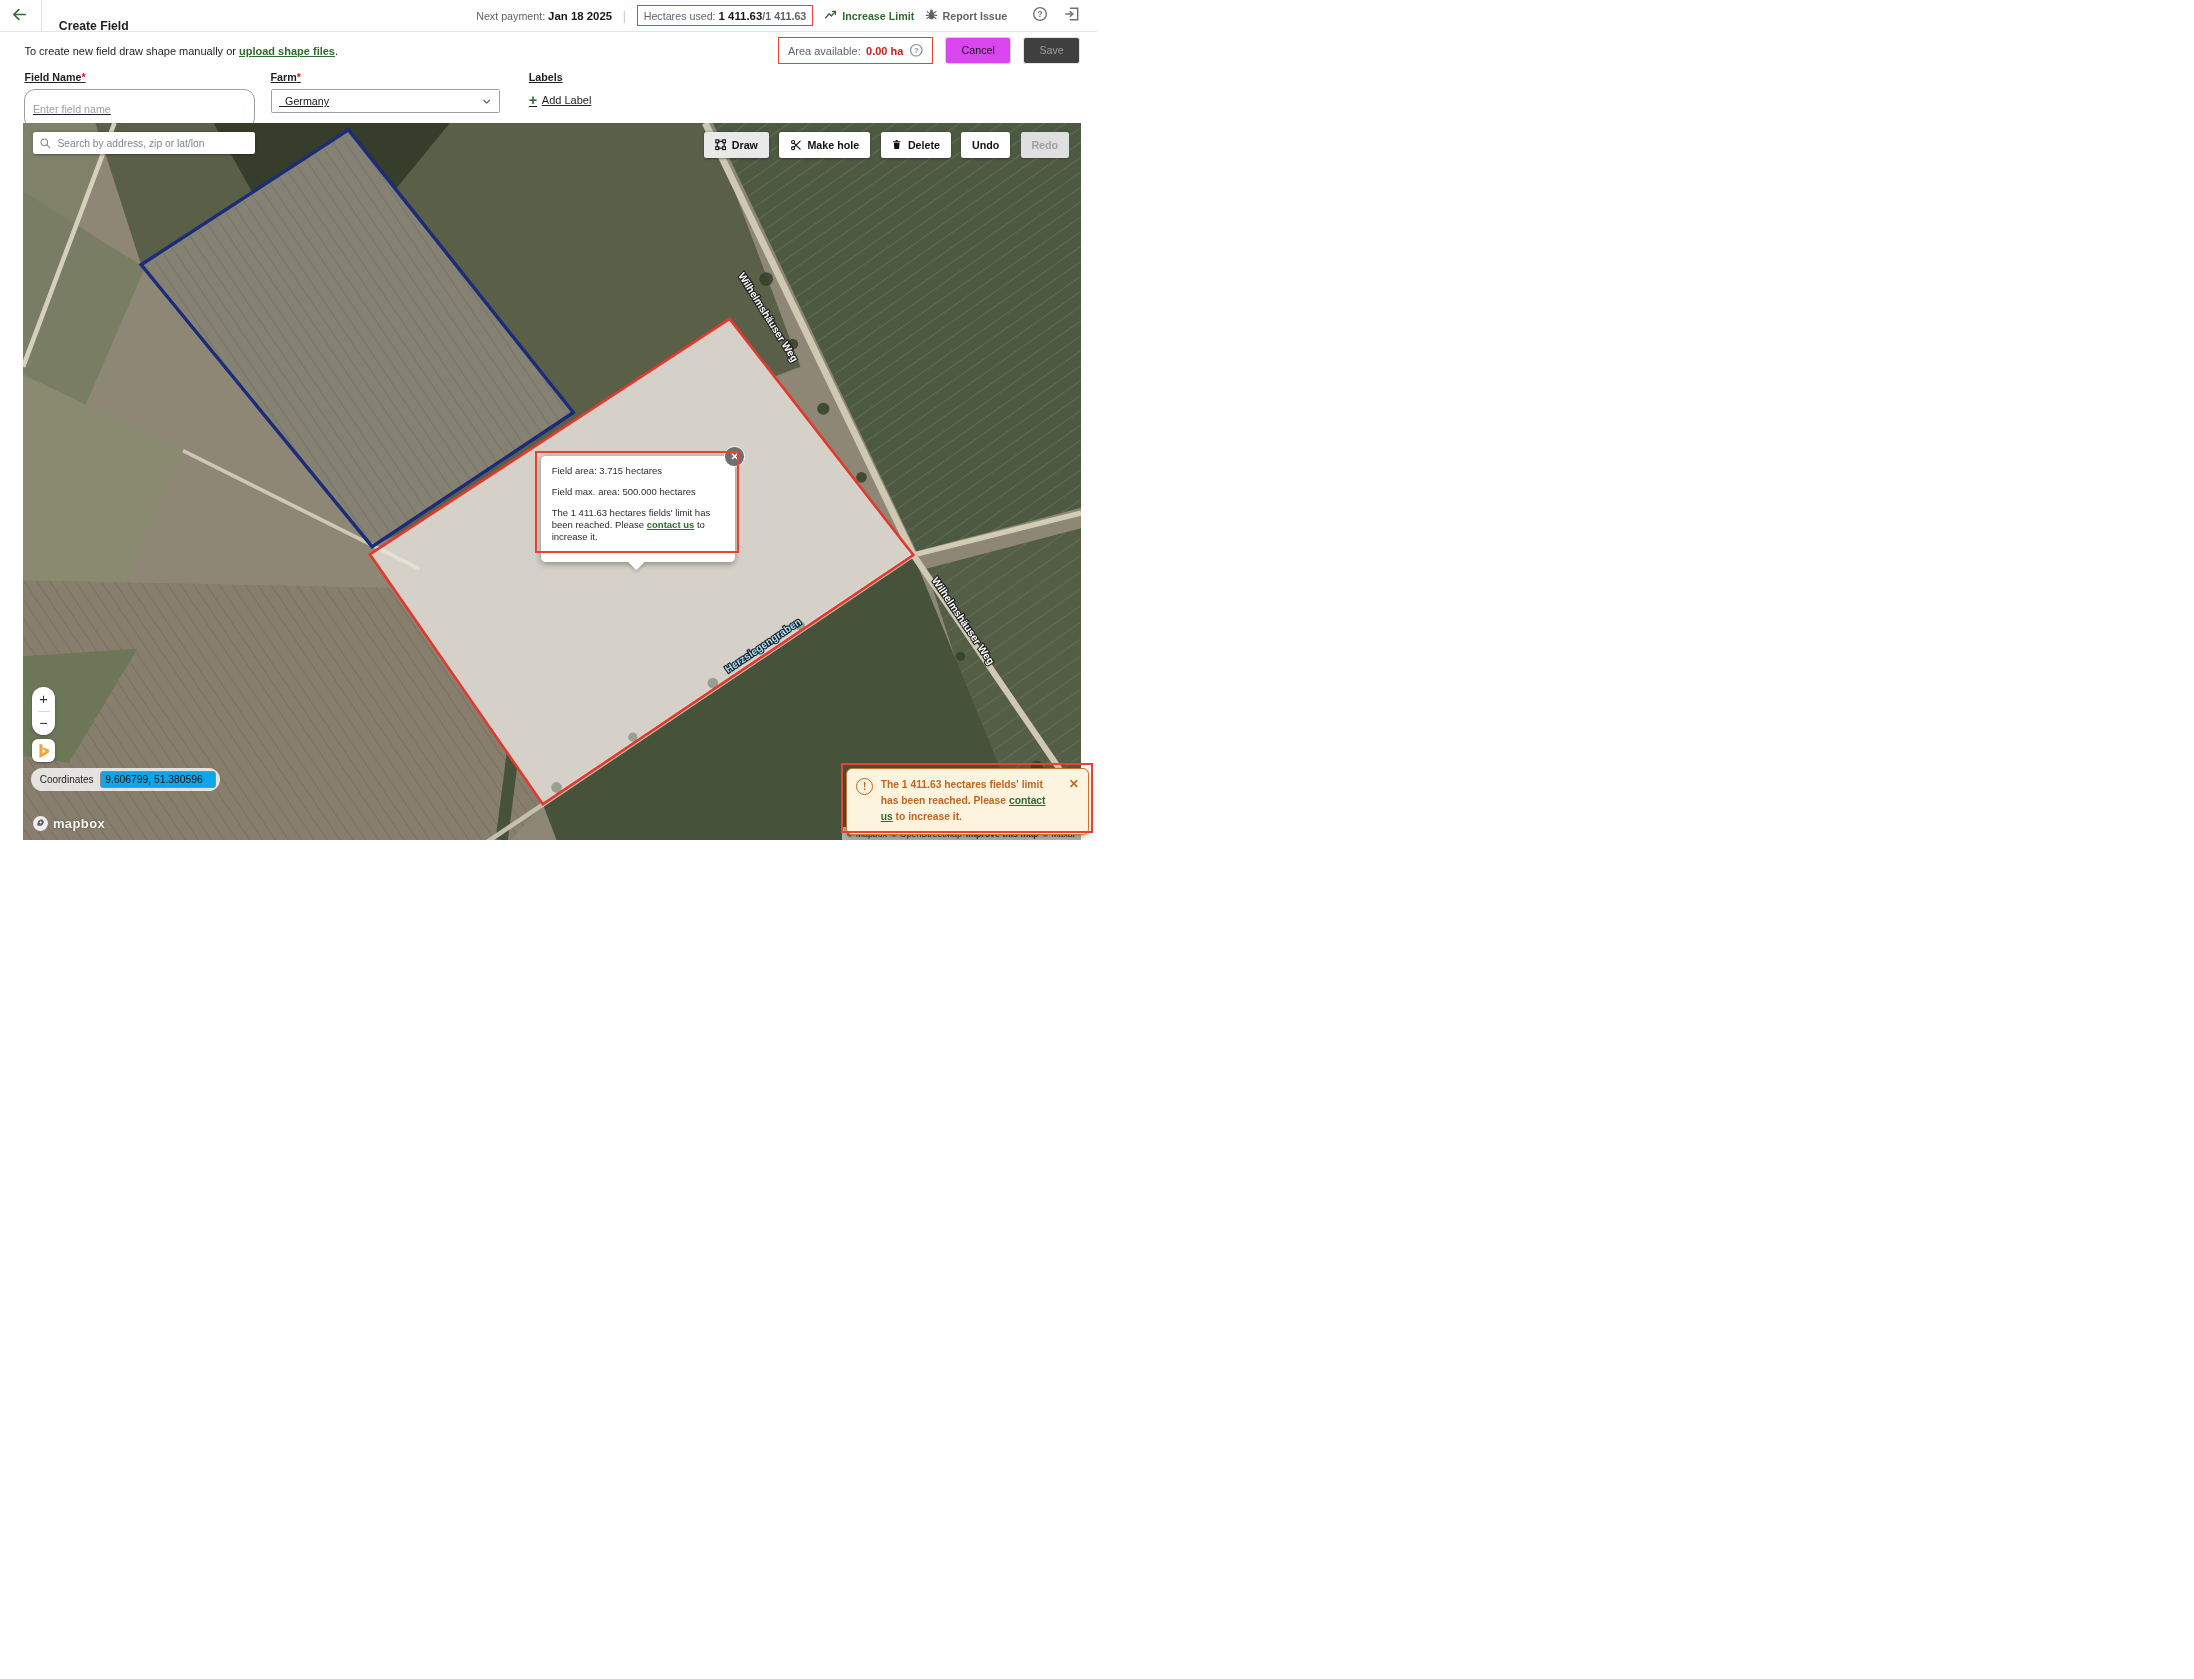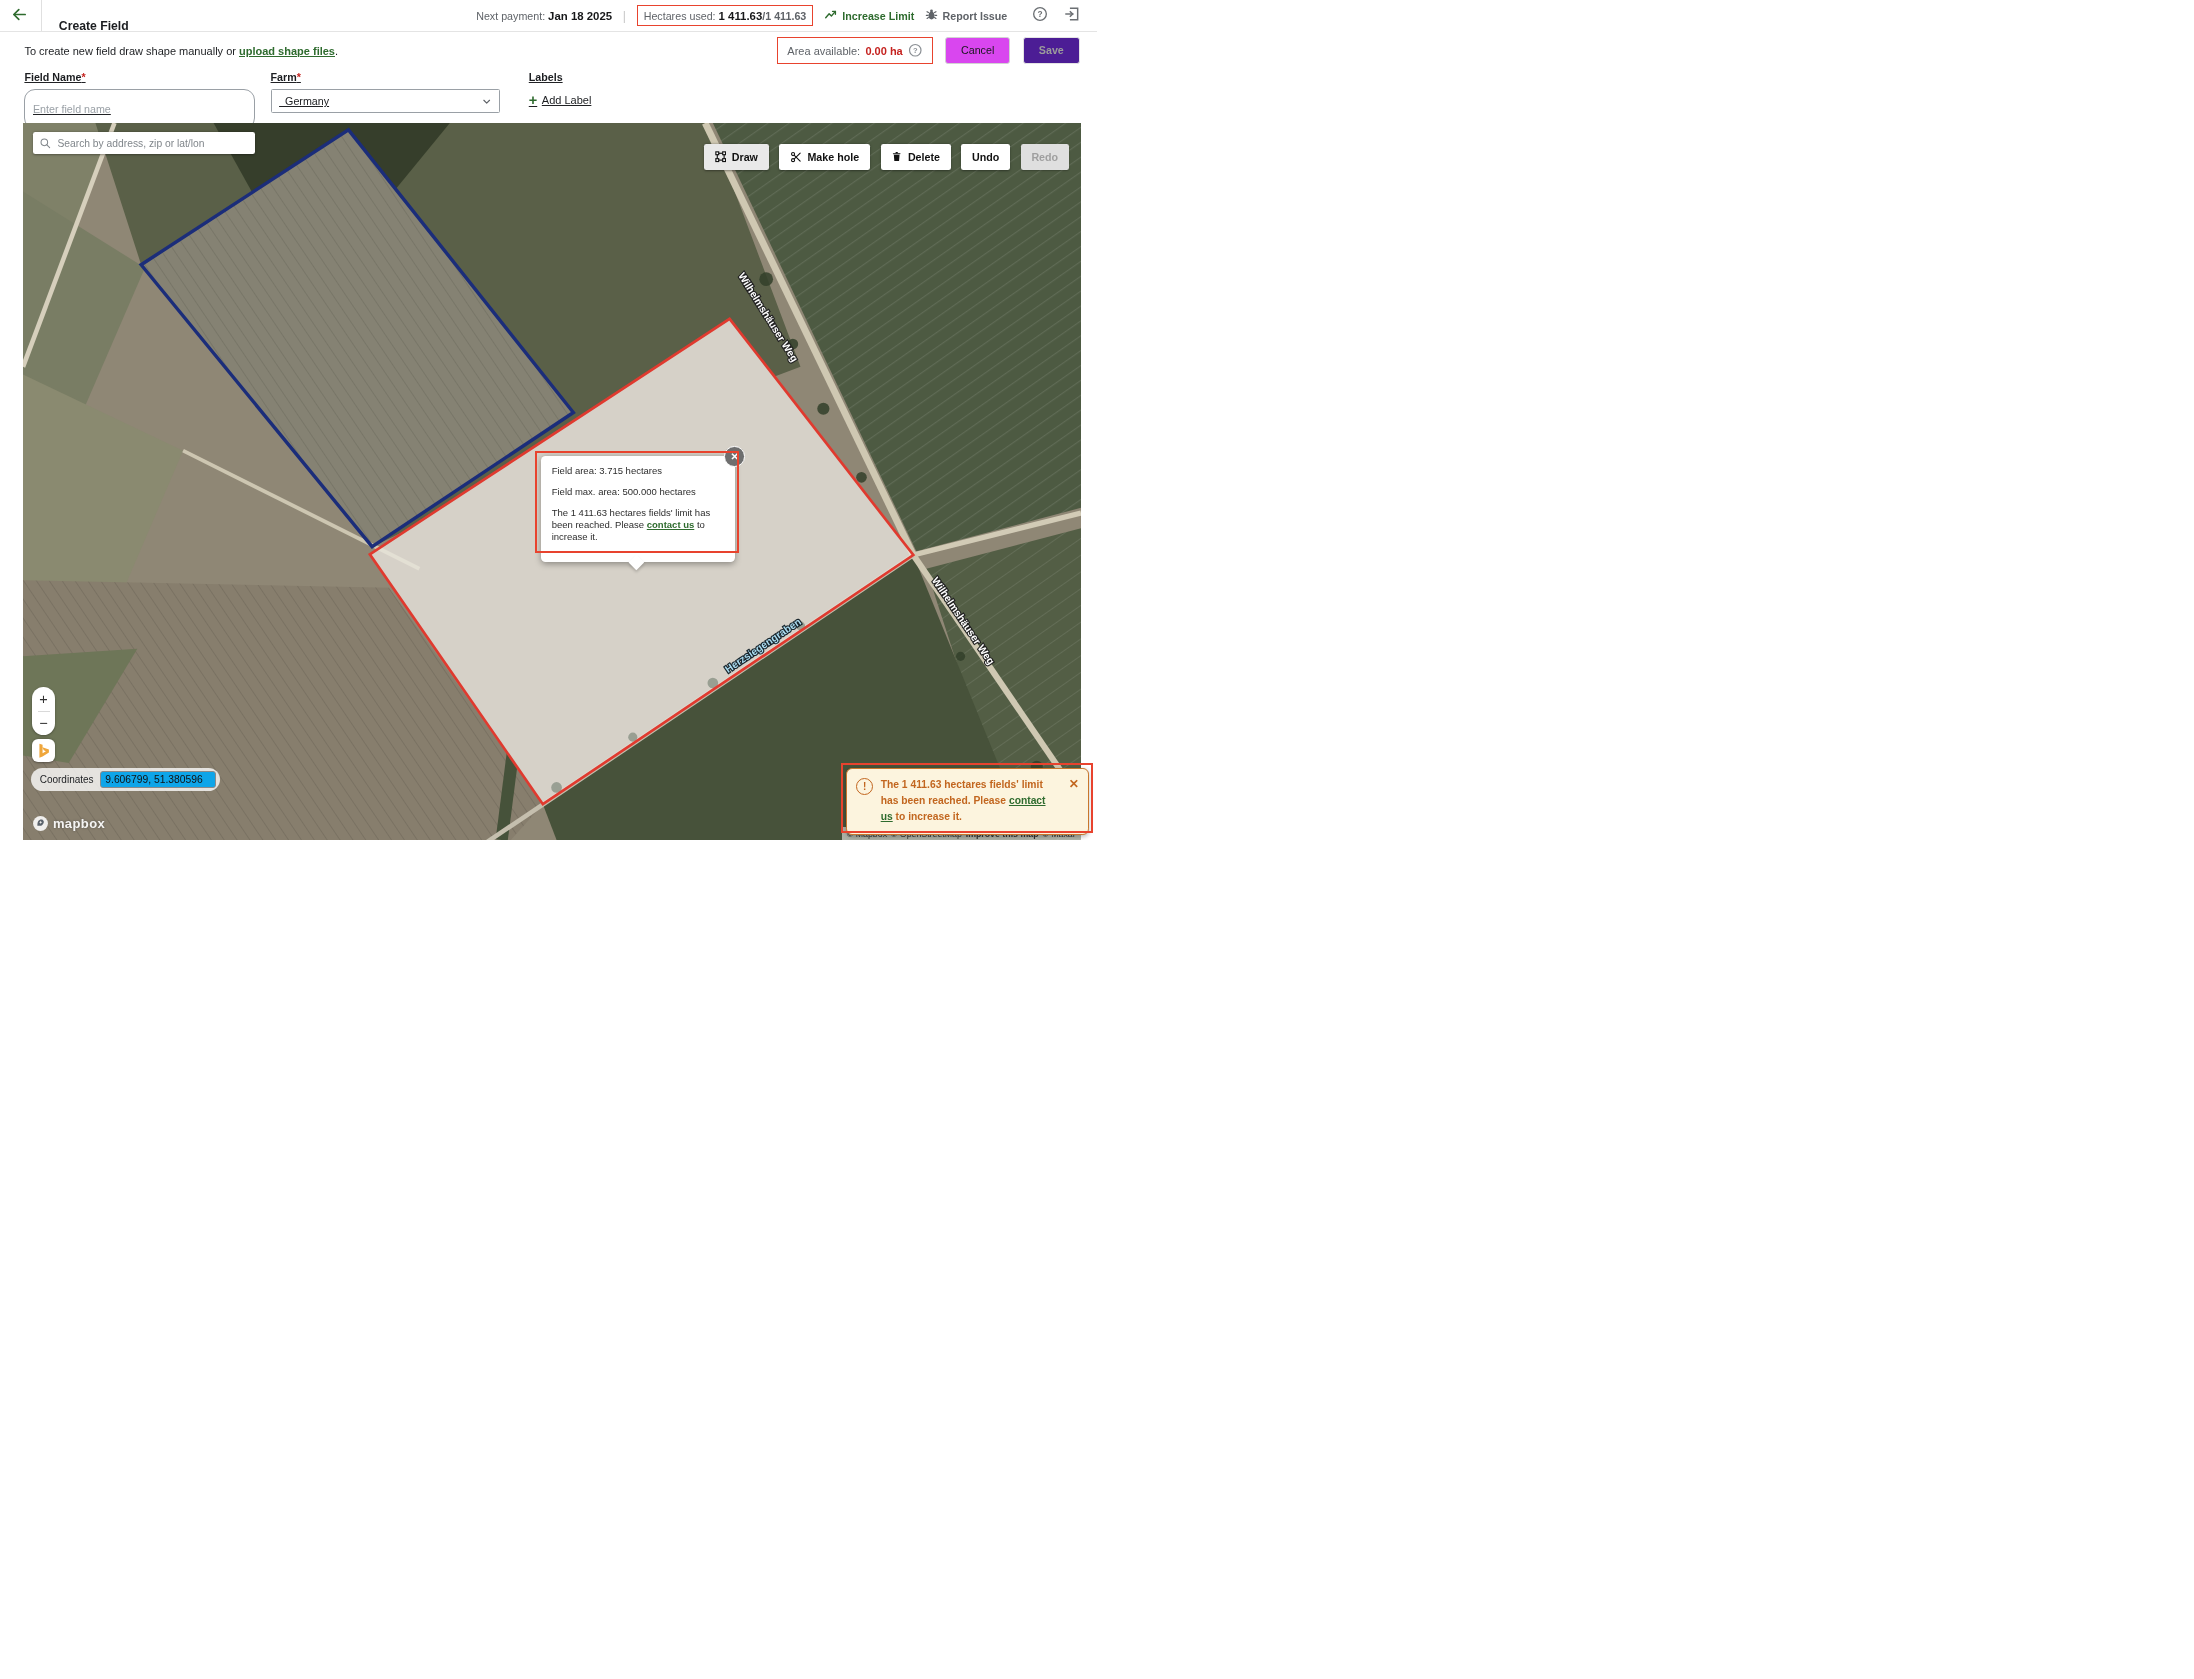--- a/index.html
+++ b/index.html
@@ -24,21 +24,21 @@
 
   
   .subheader { display:flex; align-items:center; height:37px; padding:0 17px 0 24.4px; gap:12.2px; }
   .instruction { font-size:11px; color:#1c1e21; }
   .instruction a { color:#2e6b2e; font-weight:700; text-decoration:underline; cursor:pointer; }
   .sub-spacer { flex:1; }
   .area-box { display:flex; align-items:center; gap:5.3px; border:1.5px solid #e8432e; padding:5.3px 9.1px; font-size:11px; color:#5f6368; white-space:nowrap; }
   .area-box .val { color:#c5221f; font-weight:700; }
   .btn { height:27.4px; padding:0 15.2px; border-radius:3px; font-size:10.7px; font-family:inherit; cursor:pointer; }
   .btn-cancel { background:#d946ef; border:0.8px solid #d2d2d2; color:#17181a; }
-  .btn-save { background:#4c1d95; border:0.8px solid #e4e4e4; color:#9c9c9c; cursor:default;font-weight:bold; }
+  .btn-save { background:#404040; border:0.8px solid #e4e4e4; color:#9c9c9c; cursor:default; }
 
   
   .form-row { display:flex; align-items:flex-start; padding:1.5px 24.4px 7.6px 24.4px; gap:15.2px; }
   .form-col { display:flex; flex-direction:column; gap:6.9px;text-decoration:underline; }
   .form-label { font-size:10.7px; font-weight:700; color:#1c1e21; }
   .req { color:#c5221f; }
   .text-input { width:231px; height:40px; border:0.8px solid #9aa0a6; border-radius:11px; padding:0 7.6px; font-size:10.7px; font-family:inherit; color:#1c1e21; }
   .text-input::placeholder { color:#9aa0a6; }
   .select-box { position:relative; width:229px; height:23.6px; border:0.8px solid #9aa0a6; border-radius:1.5px; padding:0 23px 0 7.6px; font-size:10.7px; display:flex; align-items:center; cursor:pointer; background:#fff; }
   .select-box svg { position:absolute; right:6.1px; top:6.1px; }
@@ -47,21 +47,21 @@
 
   
   .map { position:absolute; left:23px; top:123px; width:1058px; height:717px; overflow:hidden; background:#8f8775; }
   .map svg.base { position:absolute; inset:0; display:block; }
 
   .map-search { position:absolute; left:10px; top:9.1px; width:222px; height:22px; background:#fff; border-radius:2.3px; box-shadow:0 0.8px 2.3px rgba(0,0,0,.35); display:flex; align-items:center; padding:0 6.1px; gap:6.1px; }
   .map-search input { border:none; outline:none; flex:1; font-size:10.3px; font-family:inherit; color:#333; }
   .map-search input::placeholder { color:#80868b; }
 
   .map-toolbar { position:absolute; right:12.2px; top:9.1px; display:flex; gap:10.7px; }
-  .tool-btn { height:26px; padding:0 10.7px; background:#fff; border:none; border-radius:2.3px; box-shadow:0 0.8px 2.3px rgba(0,0,0,.4); font-size:10.7px; font-weight:700; font-family:inherit; color:#111; display:flex; align-items:center; gap:5.3px; cursor:pointer;margin-top:12px; }
+  .tool-btn { height:26px; padding:0 10.7px; background:#fff; border:none; border-radius:2.3px; box-shadow:0 0.8px 2.3px rgba(0,0,0,.4); font-size:10.7px; font-weight:700; font-family:inherit; color:#111; display:flex; align-items:center; gap:5.3px; cursor:pointer; }
   .tool-btn.active { background:#e9e9e9; }
   .tool-btn.disabled { background:#dfdfdf; color:#9f9f9f; cursor:default; box-shadow:0 0.8px 1.5px rgba(0,0,0,.25); }
 
   
   .popup-annotation { position:absolute; left:512px; top:328px; width:204px; height:102px; border:2.3px solid #e8432e; pointer-events:none; z-index:6; }
   .map-popup { position:absolute; left:518px; top:333px; width:194px; background:#fff; border-radius:4.6px; box-shadow:0 1.5px 6.1px rgba(0,0,0,.35); padding:9.1px 10.7px 10px 10.7px; font-size:9.5px; color:#2d2d2d; z-index:5; }
   .map-popup p { margin-bottom:8.4px; line-height:1.3; }
   .map-popup p:last-child { margin-bottom:0; line-height:1.45; }
   .map-popup a { color:#2e6b2e; font-weight:700; text-decoration:underline; cursor:pointer; }
   .popup-tail { position:absolute; left:90px; bottom:-5.3px; width:10.7px; height:10.7px; background:#fff; transform:rotate(45deg); box-shadow:1.5px 1.5px 3px rgba(0,0,0,.18); }

